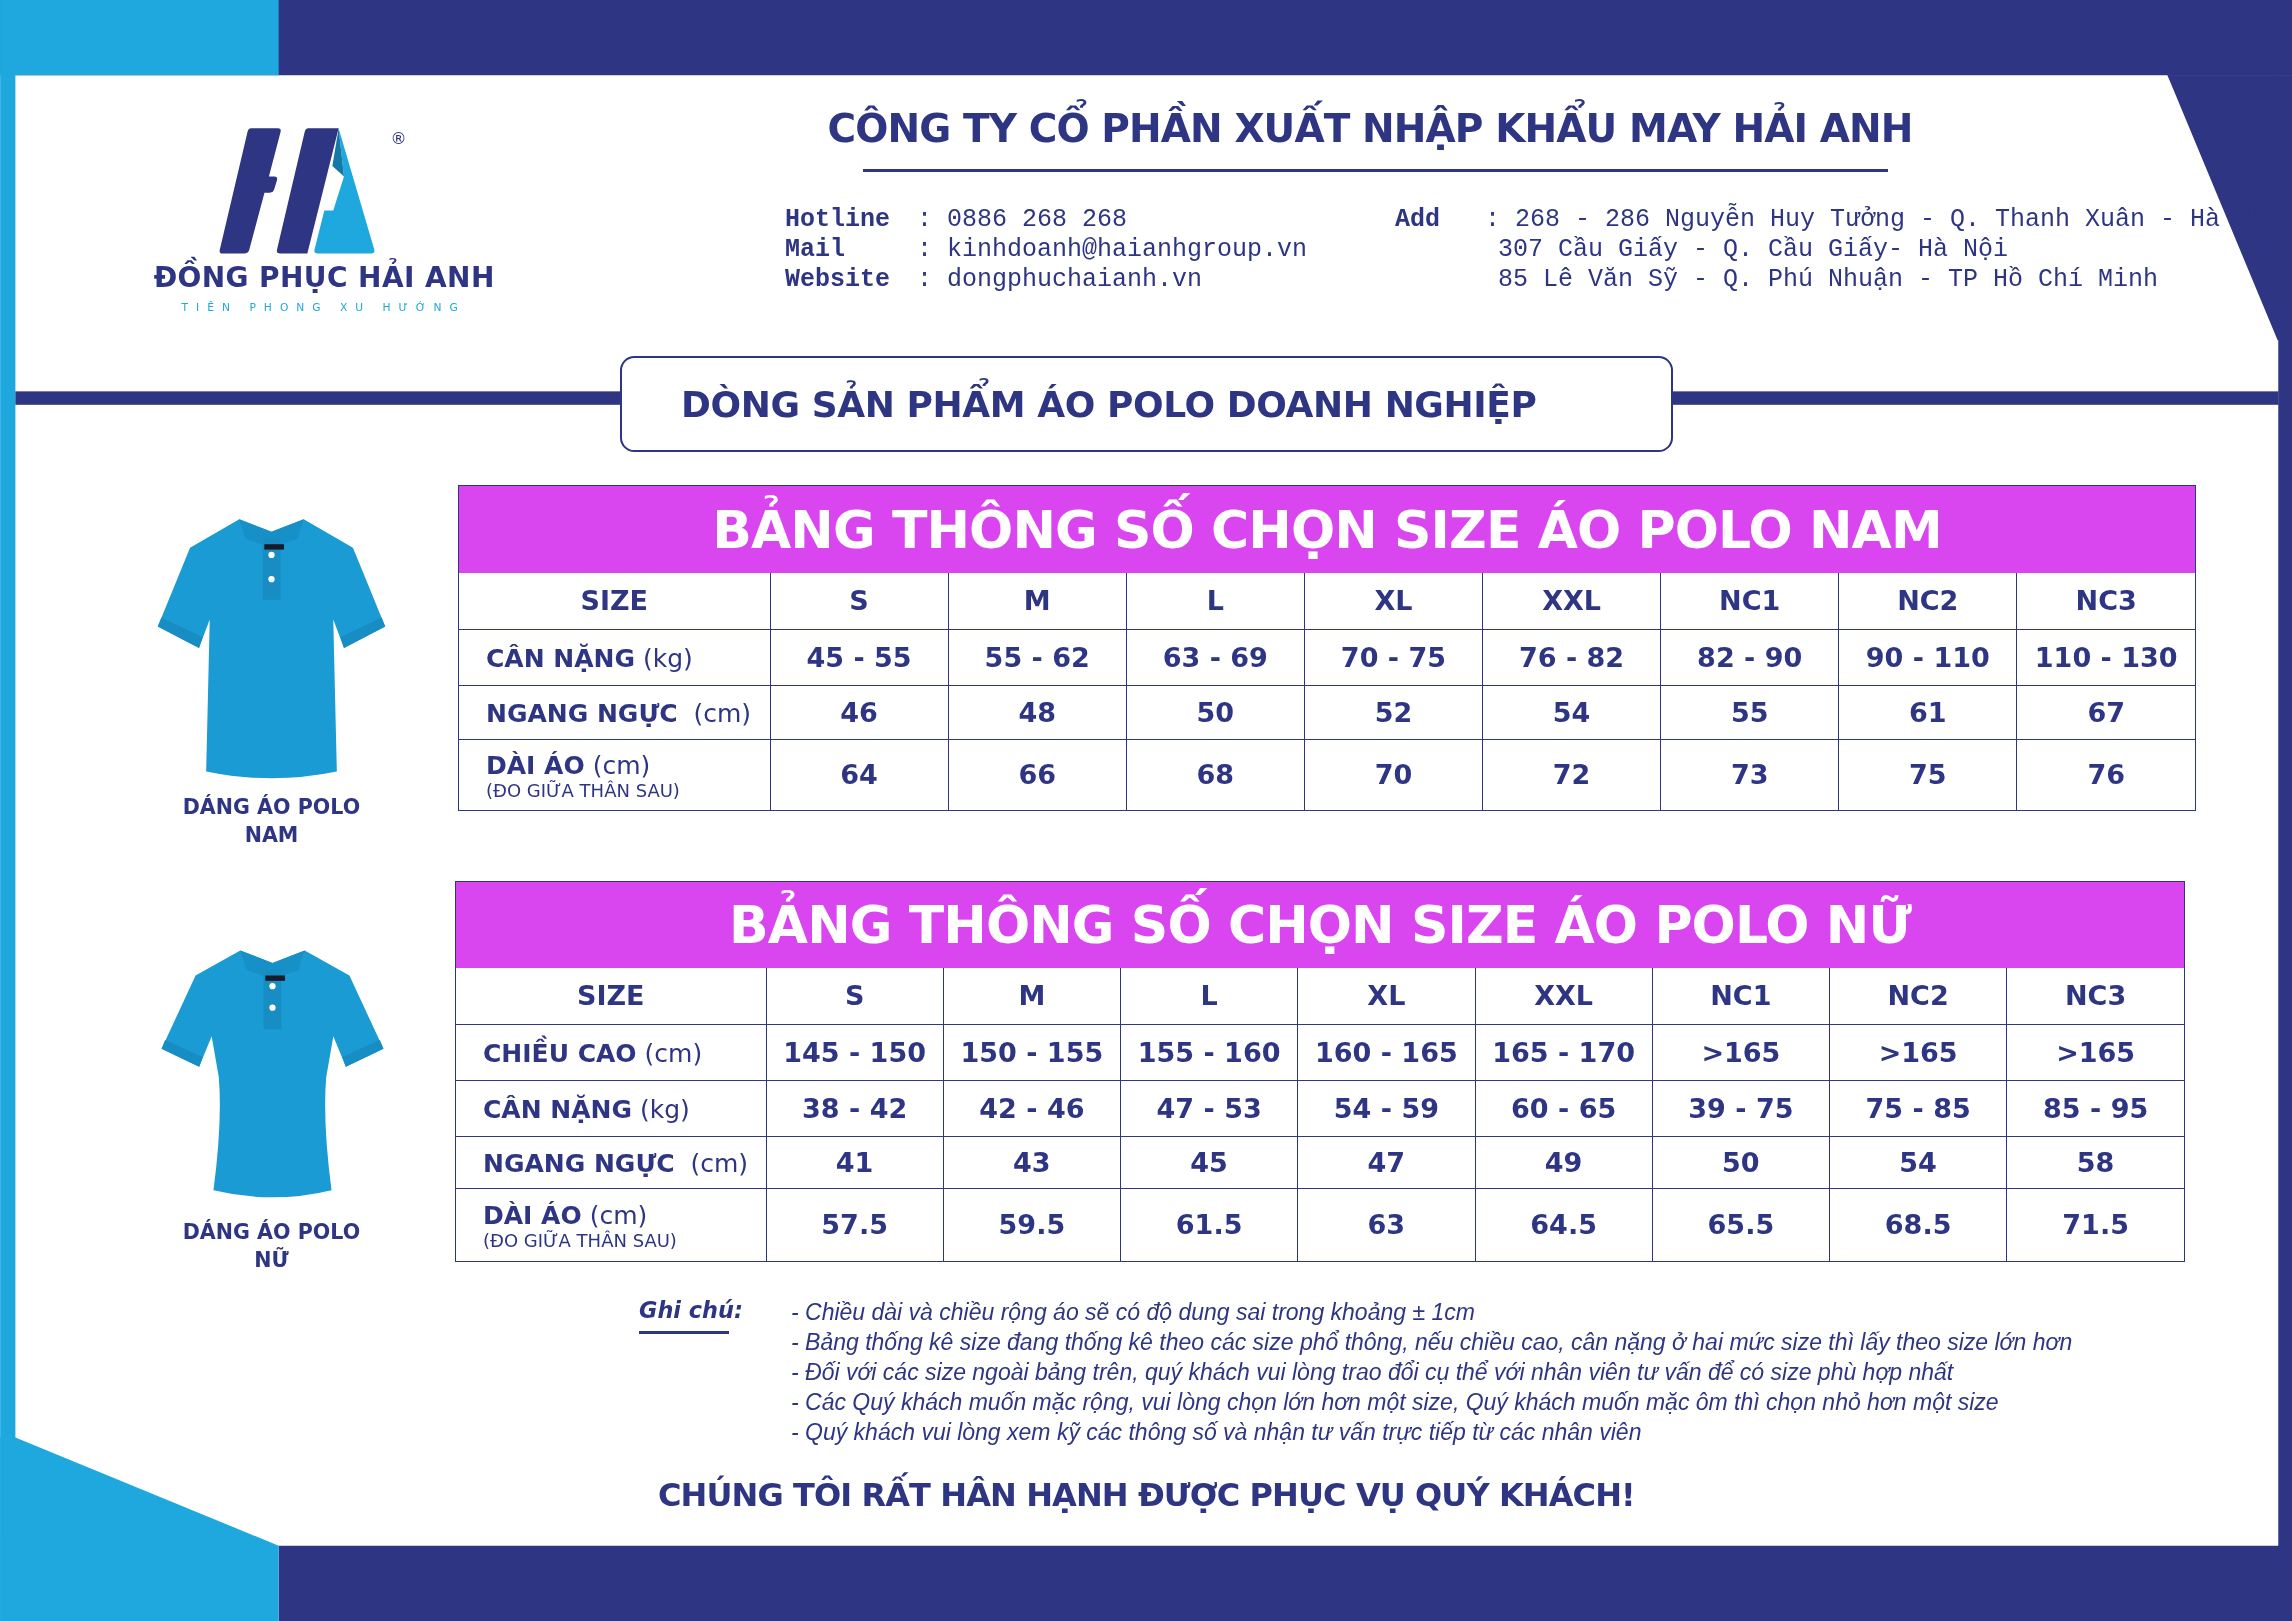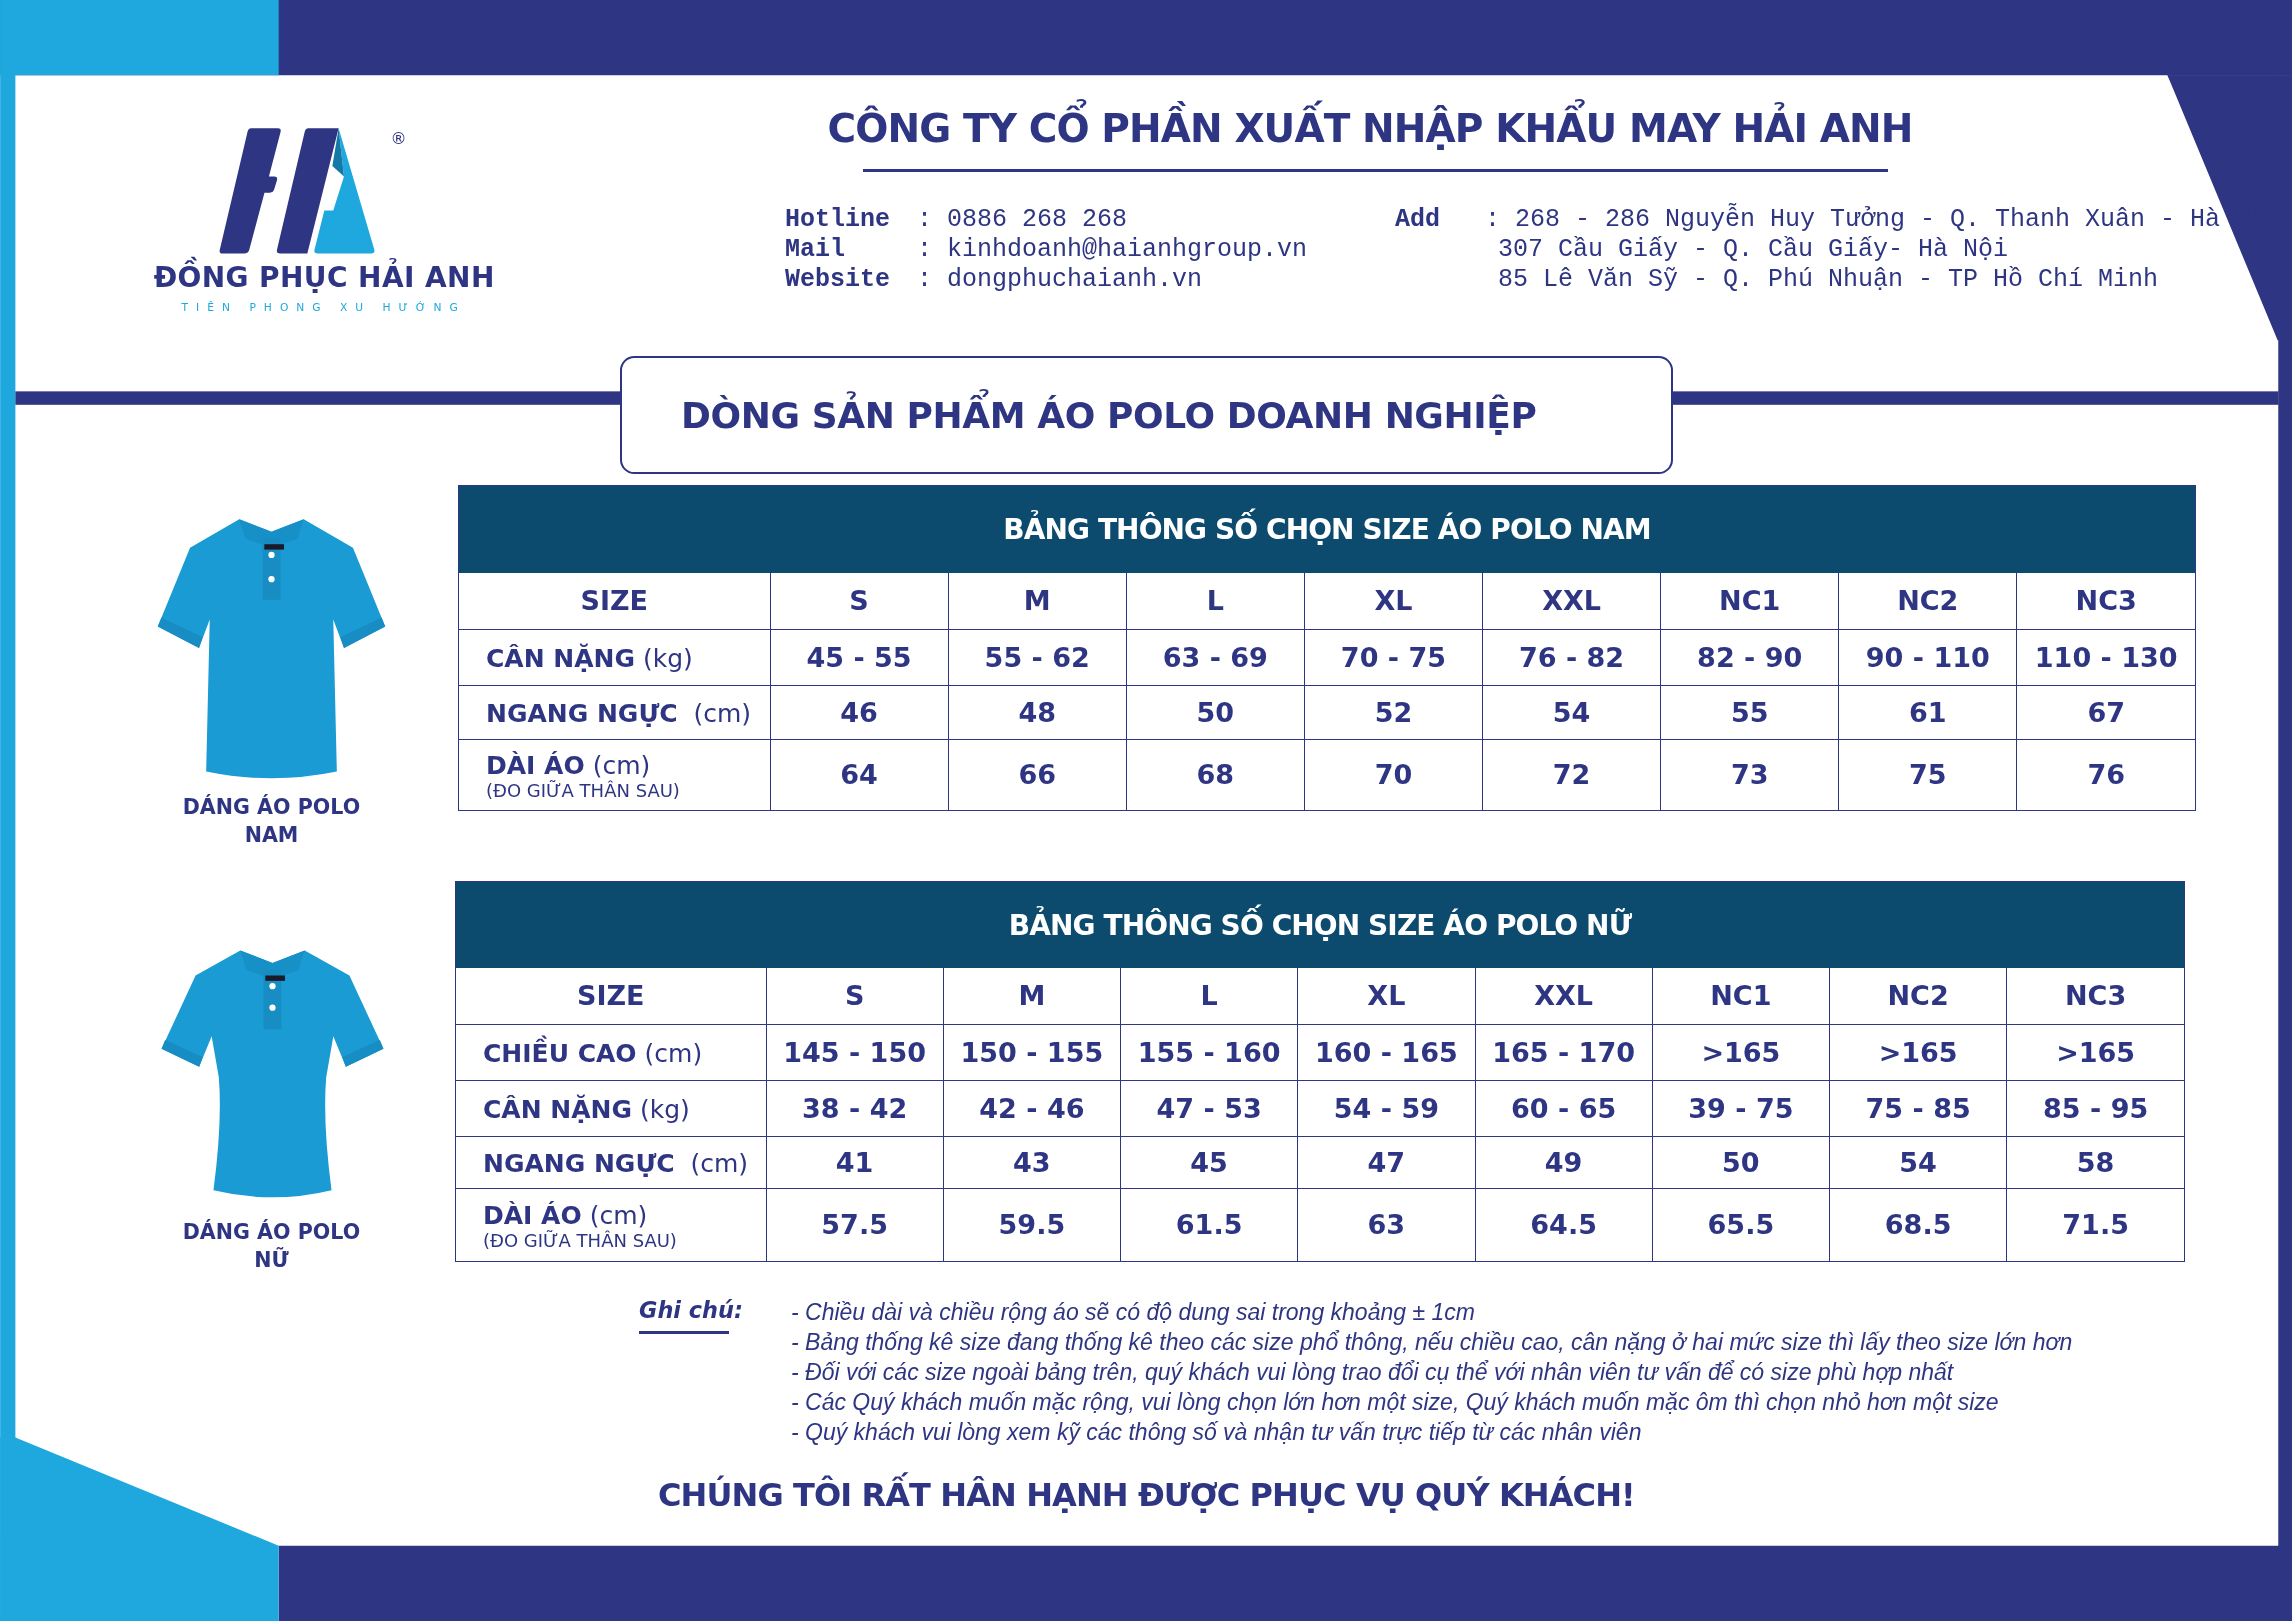--- a/index.html
+++ b/index.html
@@ -25,34 +25,34 @@
   .contact { position: absolute; font-family: Liberation Mono, monospace; font-size: 25px; line-height: 30px; color: #2E3582; z-index: 2; white-space: nowrap; }
   .contact .row { display: flex; height: 30px; }
   .contact .lbl { font-weight: bold; }
   .contact-left { left: 785px; top: 205px; }
   .contact-left .lbl { width: 132px; }
   .contact-right { left: 1395px; top: 205px; }
   .contact-right .lbl { width: 90px; }
   .contact-right .cont { padding-left: 103px; }
 
   
-  .banner { position: absolute; left: 620px; top: 356px; width: 1053px; height: 118px;
+  .banner { position: absolute; left: 620px; top: 356px; width: 1053px; height: 96px;
     border: 2.7px solid #2E3582; border-radius: 14.3px; background: #ffffff; z-index: 3;
     display: flex; align-items: center; padding-left: 59px; }
   .banner span { font-family: "DejaVu Sans", sans-serif; font-weight: bold; font-size: 36px; letter-spacing: -0.4px; color: #2E3582; white-space: nowrap; }
 
   
   .shirt { position: absolute; z-index: 2; }
   .shirt svg { display: block; }
   .shirt-caption { position: absolute; text-align: center; font-family: "DejaVu Sans", sans-serif; font-weight: bold; font-size: 20.6px; line-height: 28px; color: #2E3582; white-space: nowrap; z-index: 2; }
 
   
   .size-table { position: absolute; z-index: 2; border: 1.8px solid #2E3582; background: #fff; }
-  .size-table .title { background: #0c4a6e; color: #ffffff; display: flex; align-items: center; justify-content: center;
-    font-family: "DejaVu Sans", sans-serif; font-weight: bold; font-size: 28px; letter-spacing: -0.9px; white-space: nowrap; }
+  .size-table .title { background: #d946ef; color: #ffffff; display: flex; align-items: center; justify-content: center;
+    font-family: "DejaVu Sans", sans-serif; font-weight: bold; font-size: 52px; letter-spacing: -0.9px; white-space: nowrap; }
   .size-table table { border-collapse: collapse; width: 100%; table-layout: fixed; }
   .size-table td { border: 1.8px solid #2E3582; text-align: center; vertical-align: middle;
     font-family: "DejaVu Sans", sans-serif; font-weight: bold; font-size: 27px; color: #2E3582; white-space: nowrap; }
   .size-table tr:first-child td { border-top: none; }
   .size-table td:first-child { border-left: none; text-align: left; padding-left: 27px; }
   .size-table td:last-child { border-right: none; }
   .size-table tr:last-child td { border-bottom: none; }
   .size-table tr.hdr td:first-child { text-align: center; padding-left: 0; }
   .size-table .unit { font-weight: normal; font-size: 25px; }
   .size-table .sub { display: block; font-weight: normal; font-size: 18px; line-height: 19.7px; margin-top: 1.8px; }

